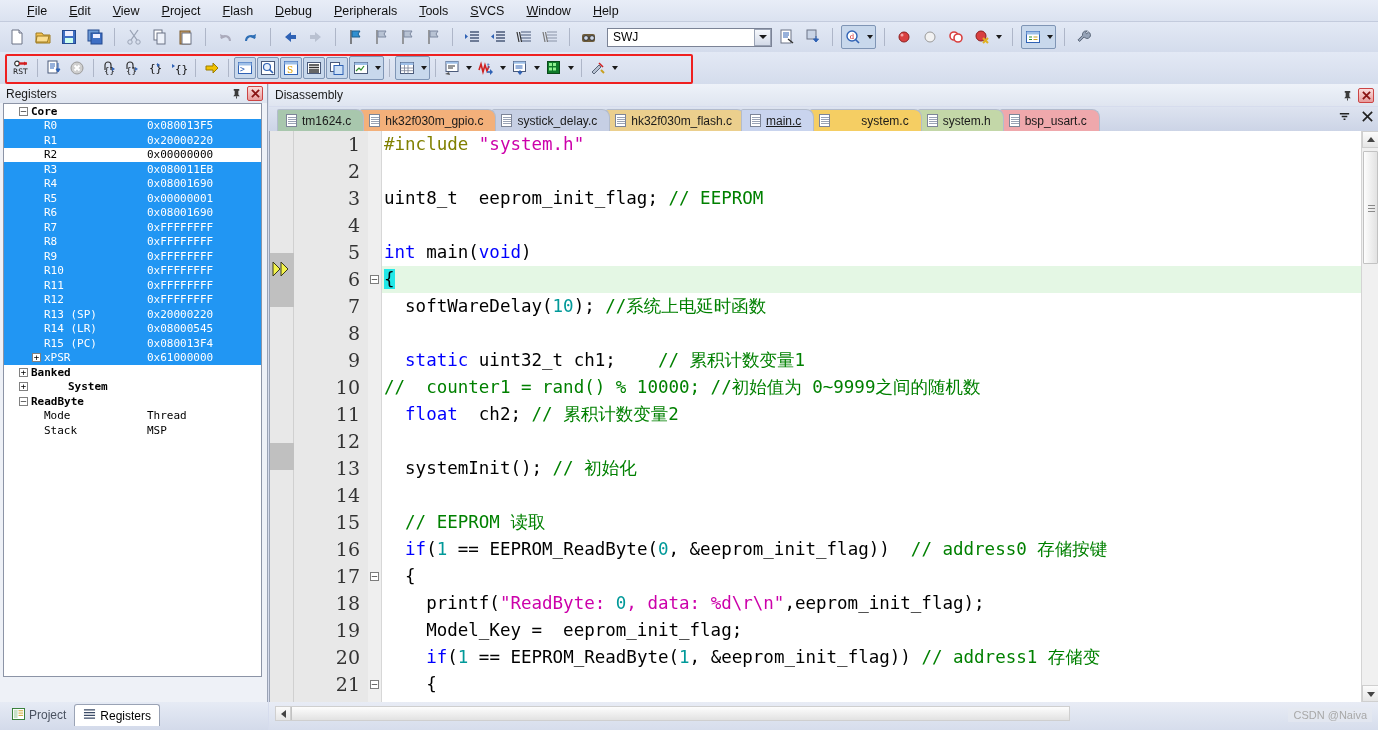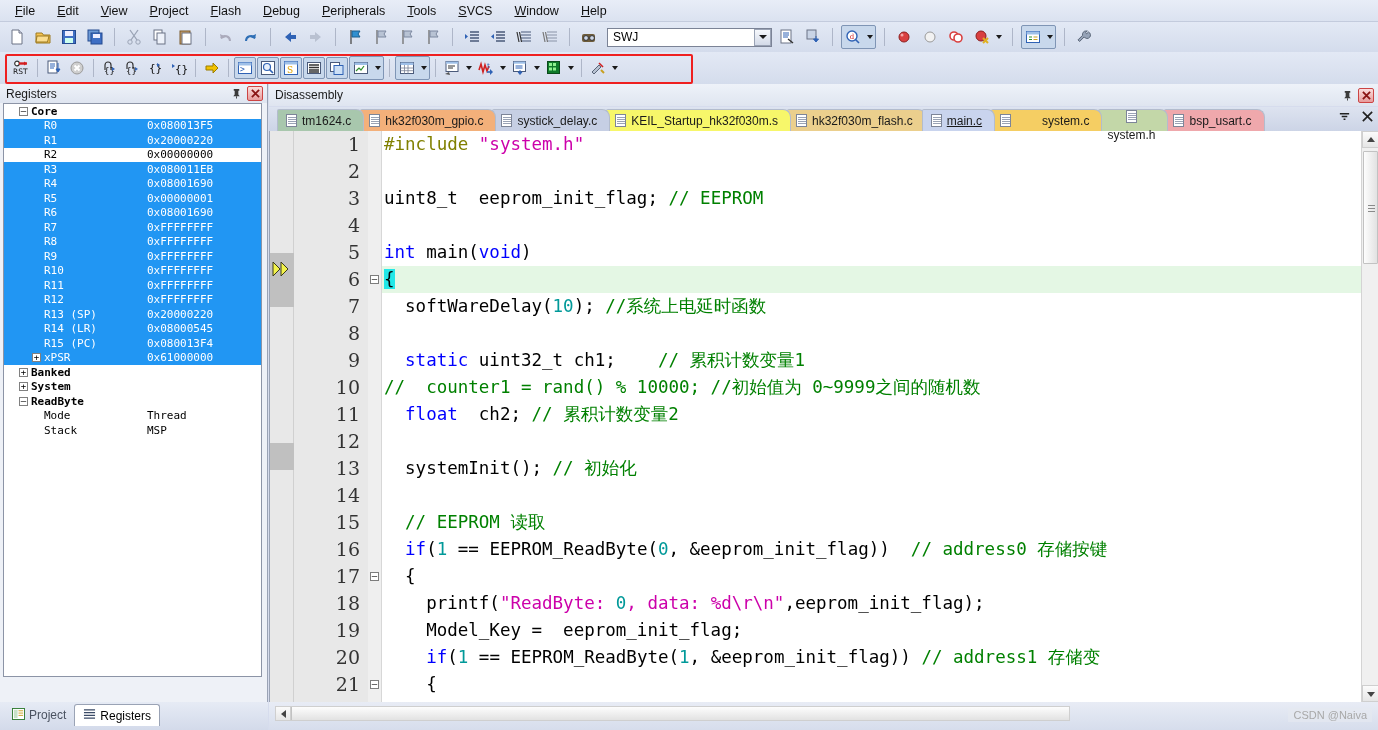--- a/index.html
+++ b/index.html
@@ -9,21 +9,21 @@
     overflow: hidden;
     font-family: "Liberation Sans", sans-serif;
     background: #d6dced;
   }
   #app { position: relative; width: 1378px; height: 730px; background: #d6dced; }
 
   
   .menubar {
     position: absolute; top: 0; left: 0; width: 1378px; height: 22px;
     background: linear-gradient(to bottom,#e8edf7 0%,#dbe2f0 100%);
-    display: flex; align-items: center; padding-left: 4px;
+    display: flex; align-items: center; padding-left: 16px;
     border-bottom: 1px solid #c3cbdd;
   }
   .menubar .mi {
     font-size: 12.5px; color: #111; padding: 2px 11px; cursor: default;
     white-space: nowrap;
   }
   .menubar .mi u { text-decoration: underline; }
 
   
   .toolbar1 {
@@ -866,21 +866,21 @@
             <span class="nm">
               <span class="dots">&nbsp;</span>
               <span class="tg">+</span>
               <b style="font-family:'DejaVu Sans Mono',monospace;font-size:11px;">Banked</b>
             </span>
           </div>
           <div class="rrow">
             <span class="nm">
               <span class="dots">&nbsp;</span>
               <span class="tg">+</span>
-              <b style="font-family:'DejaVu Sans Mono',monospace;font-size:11px;">System</b>
+              <b style="font-family:'DejaVu Sans Mono',monospace;font-size:11px;margin-left:37px;">System</b>
             </span>
           </div>
           <div class="rrow">
             <span class="nm">
               <span class="dots">&nbsp;</span>
               <span class="tg">–</span>
               <b style="font-family:'DejaVu Sans Mono',monospace;font-size:11px;">ReadByte</b>
             </span>
           </div>
           <div class="rrow">
@@ -953,37 +953,33 @@
           <span class="lbl">tm1624.c</span>
         </div>
         <div class="ftab" style="background: linear-gradient(rgb(243, 176, 122), rgb(243, 176, 122)); z-index: 19;">
           <span class="pageicon"></span>
           <span class="lbl">hk32f030m_gpio.c</span>
         </div>
         <div class="ftab" style="background: linear-gradient(rgb(198, 207, 228), rgb(198, 207, 228)); z-index: 18;">
           <span class="pageicon"></span>
           <span class="lbl">systick_delay.c</span>
         </div>
-        <div class="ftab" style="background: linear-gradient(rgb(247, 247, 106), rgb(247, 247, 106)); z-index: 17;">
-          <span class="pageicon"></span>
-          <span class="lbl">KEIL_Startup_hk32f030m.s</span>
-        </div>
         <div class="ftab" style="background: linear-gradient(rgb(235, 207, 141), rgb(235, 207, 141)); z-index: 16;">
           <span class="pageicon"></span>
           <span class="lbl">hk32f030m_flash.c</span>
         </div>
         <div class="ftab active" style="background: linear-gradient(rgb(201, 212, 238), rgb(201, 212, 238)); z-index: 50;">
           <span class="pageicon"></span>
           <span class="lbl">main.c</span>
         </div>
         <div class="ftab" style="background: linear-gradient(rgb(245, 206, 99), rgb(245, 206, 99)); z-index: 14; gap: 31px;">
           <span class="pageicon"></span>
           <span class="lbl">system.c</span>
         </div>
-        <div class="ftab" style="background: linear-gradient(rgb(195, 215, 168), rgb(195, 215, 168)); z-index: 13; flex-direction: column;">
+        <div class="ftab" style="background: linear-gradient(rgb(195, 215, 168), rgb(195, 215, 168)); z-index: 13;">
           <span class="pageicon"></span>
           <span class="lbl">system.h</span>
         </div>
         <div class="ftab" style="background: linear-gradient(rgb(239, 168, 172), rgb(239, 168, 172)); z-index: 12;">
           <span class="pageicon"></span>
           <span class="lbl">bsp_usart.c</span>
         </div>
       </div>
     <div class="tabright">
       <span>

